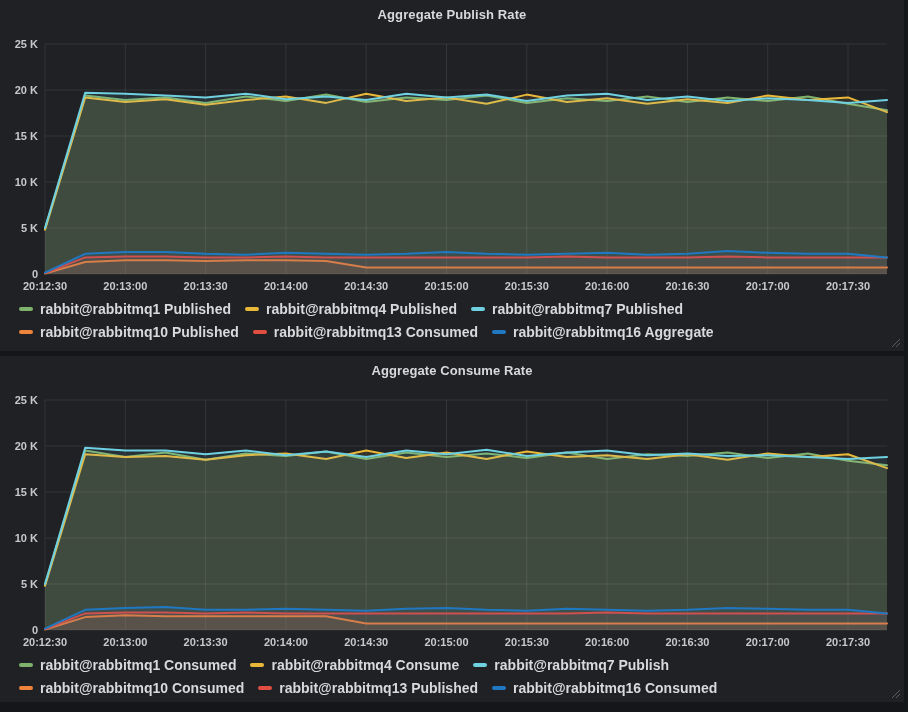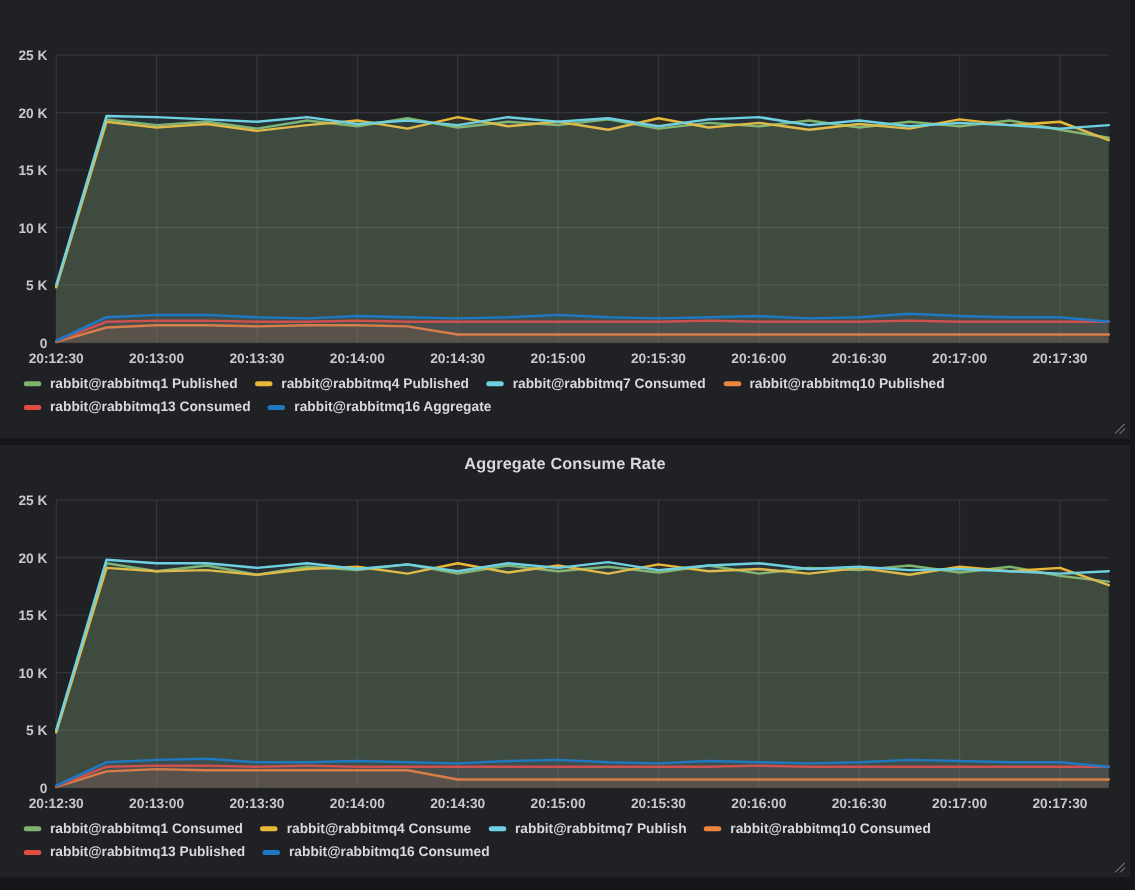--- a/index.html
+++ b/index.html
@@ -8,30 +8,31 @@
   .panel{position:absolute;left:0;width:904px;background:#202125;}
   #panel-0{top:0;height:351px;}
   #panel-1{top:356px;height:346px;}
   .panel-title{position:absolute;top:7px;left:0;width:100%;text-align:center;
        font-size:13px;font-weight:700;color:#d8d9da;letter-spacing:.1px;cursor:pointer;}
   svg.chart{position:absolute;top:0;left:0;display:block;}
   .legend{position:absolute;top:301px;left:14px;width:878px;display:flex;
        flex-wrap:wrap;align-items:flex-start;}
   .legend-item{display:flex;align-items:center;margin:0 9px 7px 5px;cursor:pointer;}
   .legend-swatch{width:14px;height:4px;border-radius:2px;margin-right:7px;flex:none;}
-  .legend-label{font-size:11px;font-weight:600;color:#d8d9da;white-space:nowrap;}
+  .legend-label{font-size:14px;font-weight:600;color:#d8d9da;white-space:nowrap;}
   .resize-handle{position:absolute;right:4px;bottom:4px;width:8px;height:8px;cursor:nwse-resize;
        background:linear-gradient(135deg,transparent 0 46%,#5a5c5e 46% 56%,transparent 56% 70%,#5a5c5e 70% 80%,transparent 80%);}
   .grid-line{stroke:rgba(255,255,255,0.09);stroke-width:1;}
   .tick-text{fill:#c7c8ca;font-size:11px;font-weight:600;font-family:"Liberation Sans",sans-serif;}
 </style>
 </head>
 <body>
 
 <div class="panel" id="panel-0">
+  <div class="panel-title">Aggregate Publish Rate</div>
   <svg class="chart" id="chart-0" width="904" height="298" viewBox="0 0 904 298">
       <line x1="45" x2="887" y1="274" y2="274" class="grid-line"></line>
       <text x="38" y="278" text-anchor="end" class="tick-text">0</text>
       <line x1="45" x2="887" y1="228" y2="228" class="grid-line"></line>
       <text x="38" y="232" text-anchor="end" class="tick-text">5 K</text>
       <line x1="45" x2="887" y1="182" y2="182" class="grid-line"></line>
       <text x="38" y="186" text-anchor="end" class="tick-text">10 K</text>
       <line x1="45" x2="887" y1="136" y2="136" class="grid-line"></line>
       <text x="38" y="140" text-anchor="end" class="tick-text">15 K</text>
       <line x1="45" x2="887" y1="90" y2="90" class="grid-line"></line>
@@ -77,21 +78,21 @@
       <div class="legend-item">
         <span class="legend-swatch" style="background: rgb(126, 178, 109);"></span>
         <span class="legend-label">rabbit@rabbitmq1 Published</span>
       </div>
       <div class="legend-item">
         <span class="legend-swatch" style="background: rgb(234, 184, 57);"></span>
         <span class="legend-label">rabbit@rabbitmq4 Published</span>
       </div>
       <div class="legend-item">
         <span class="legend-swatch" style="background: rgb(110, 208, 224);"></span>
-        <span class="legend-label">rabbit@rabbitmq7 Consumed</span>
+        <span class="legend-label">rabbit@rabbitmq7 Published</span>
       </div>
       <div class="legend-item">
         <span class="legend-swatch" style="background: rgb(239, 132, 60);"></span>
         <span class="legend-label">rabbit@rabbitmq10 Published</span>
       </div>
       <div class="legend-item">
         <span class="legend-swatch" style="background: rgb(226, 77, 66);"></span>
         <span class="legend-label">rabbit@rabbitmq13 Consumed</span>
       </div>
       <div class="legend-item">

